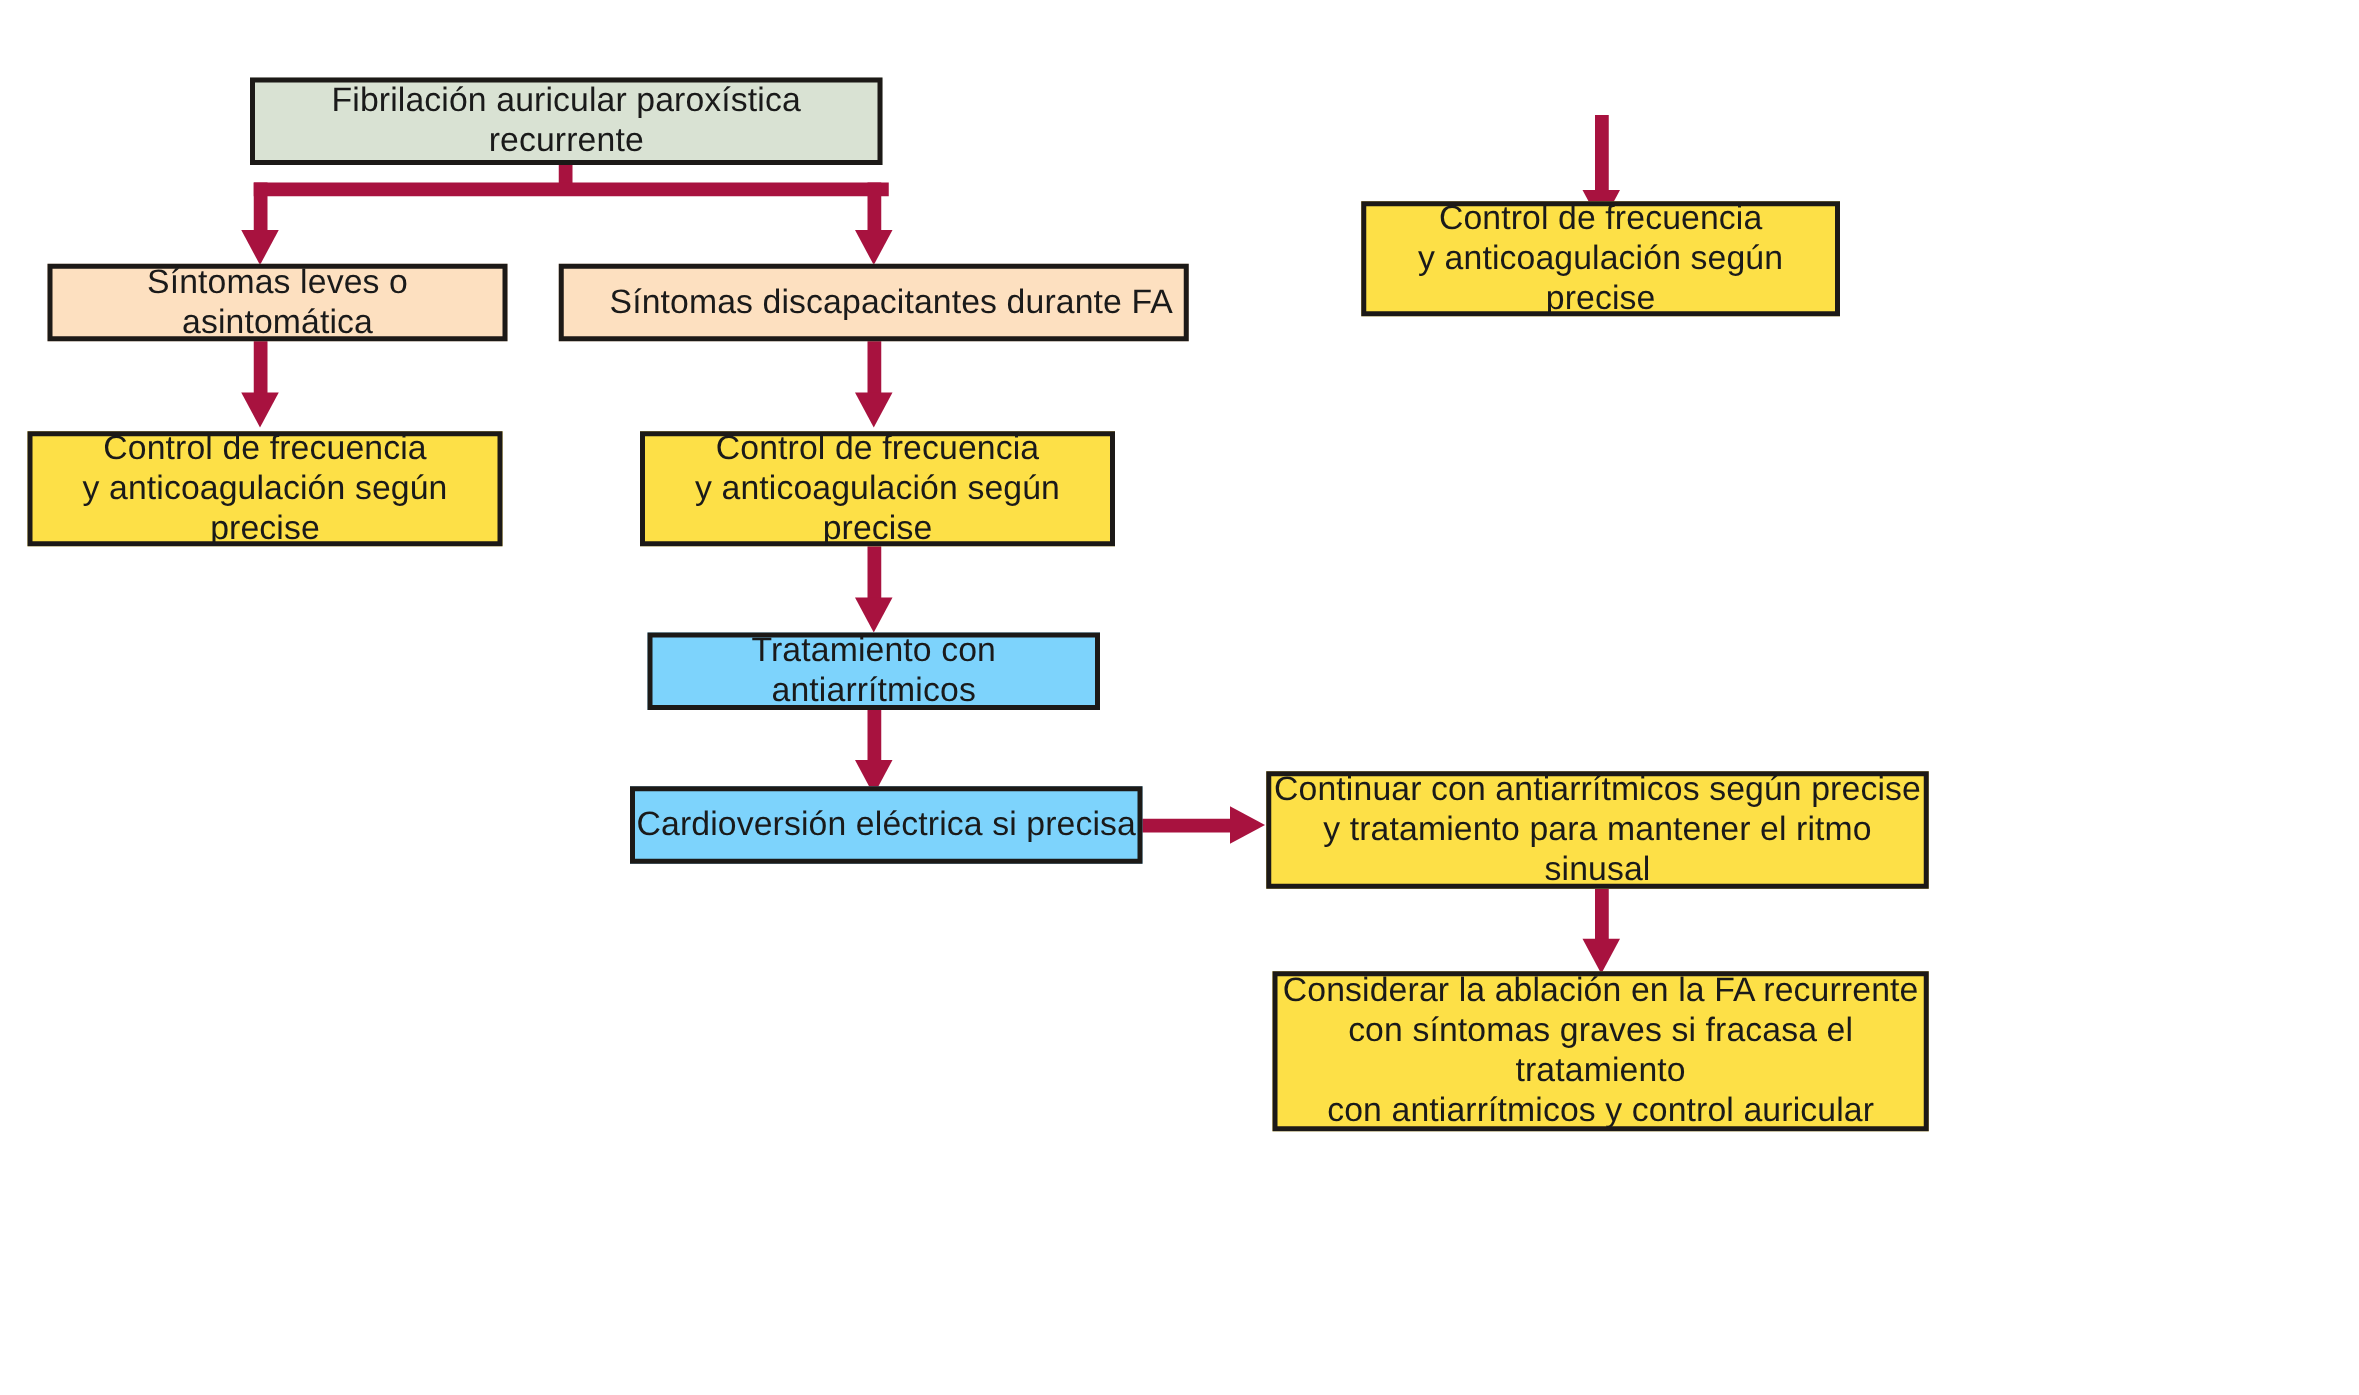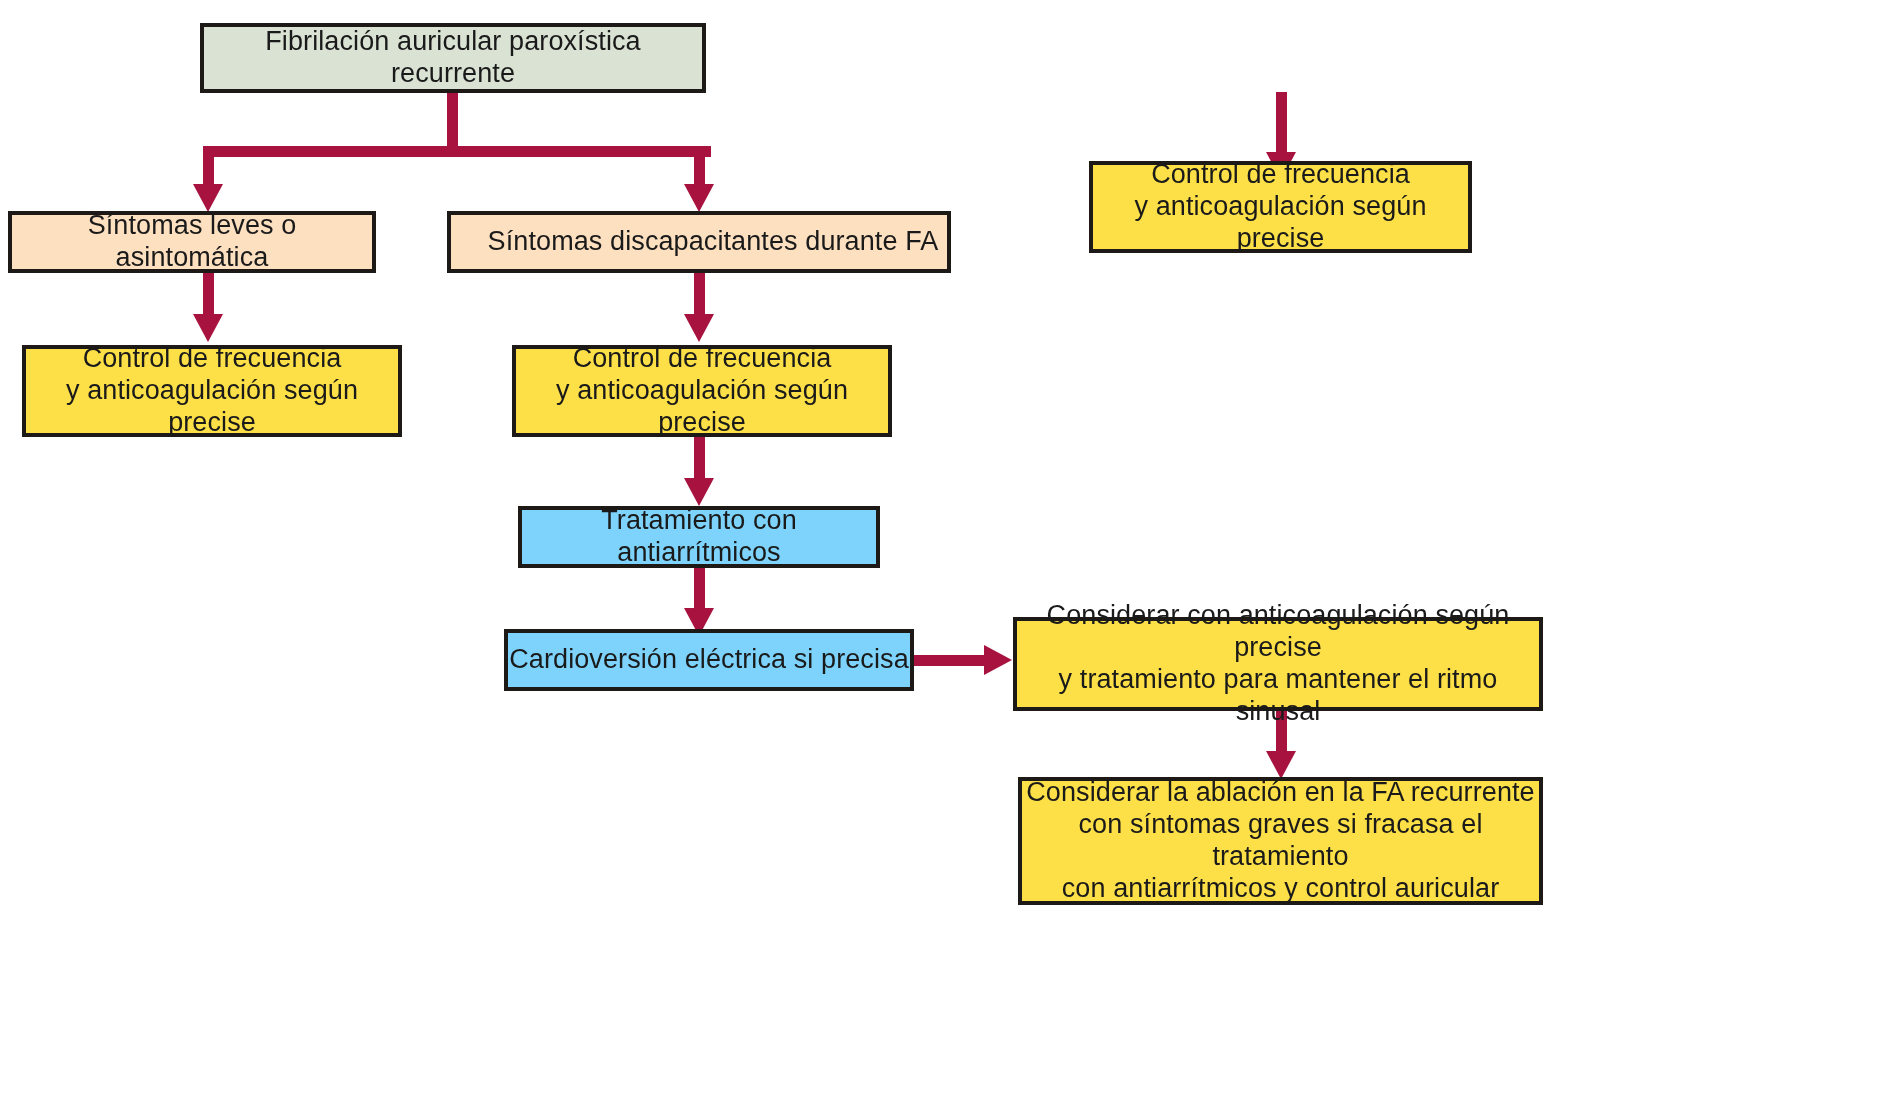--- a/index.html
+++ b/index.html
@@ -25,21 +25,21 @@
     align-items: center;
     justify-content: center;
     text-align: center;
     color: #1a1a1a;
     font-size: 27px;
     line-height: 1.18;
     letter-spacing: 0.1px;
     z-index: 3;
     white-space: pre-line;
   }
-  .node.green  { background: #d9e2d3; }
+  .node.green  { background: #d9e2d3; margin-top: 39px; }
   .node.peach  { background: #fde0c0; }
   .node.lav    { background: #fde047; }
   .node.pink   { background: #7dd3fc; }
 
   .conn {
     position: absolute;
     background: #a8123f;
     z-index: 1;
   }
   .arrowhead-down {
@@ -96,34 +96,34 @@
 
   <div class="conn" style="left:1276px; top:92px; width:11px; height:70px;"></div>
   <div class="arrowhead-down" style="left:1266px; top:152px;"></div>
 
   <div class="node green" style="left:200px; top:23px; width:506px; height:70px;">Fibrilación auricular paroxística recurrente</div>
 
 
   <div class="node lav" style="left:1089px; top:161px; width:383px; height:92px;">Control de frecuencia
 y anticoagulación según precise</div>
 
-  <div class="node peach" style="left:8px; top:211px; width:368px; height:62px;">Síntomas leves o asintomática</div>
+  <div class="node peach" style="left:38px; top:211px; width:368px; height:62px;">Síntomas leves o asintomática</div>
 
   <div class="node peach" style="left:447px; top:211px; width:504px; height:62px;padding-left:28px;">Síntomas discapacitantes durante FA</div>
 
   <div class="node lav" style="left:22px; top:345px; width:380px; height:92px;">Control de frecuencia
 y anticoagulación según precise</div>
 
   <div class="node lav" style="left:512px; top:345px; width:380px; height:92px;">Control de frecuencia
 y anticoagulación según precise</div>
 
   <div class="node pink" style="left:518px; top:506px; width:362px; height:62px;">Tratamiento con antiarrítmicos</div>
 
   <div class="node pink" style="left:504px; top:629px; width:410px; height:62px;">Cardioversión eléctrica si precisa</div>
 
-  <div class="node lav" style="left:1013px; top:617px; width:530px; height:94px;">Considerar con anticoagulación según precise
+  <div class="node lav" style="left:1013px; top:617px; width:530px; height:94px;">Continuar con antiarrítmicos según precise
 y tratamiento para mantener el ritmo sinusal</div>
 
   <div class="node lav" style="left:1018px; top:777px; width:525px; height:128px;">Considerar la ablación en la FA recurrente
 con síntomas graves si fracasa el tratamiento
 con antiarrítmicos y control auricular</div>
 
 </div>
 
 </body></html>

